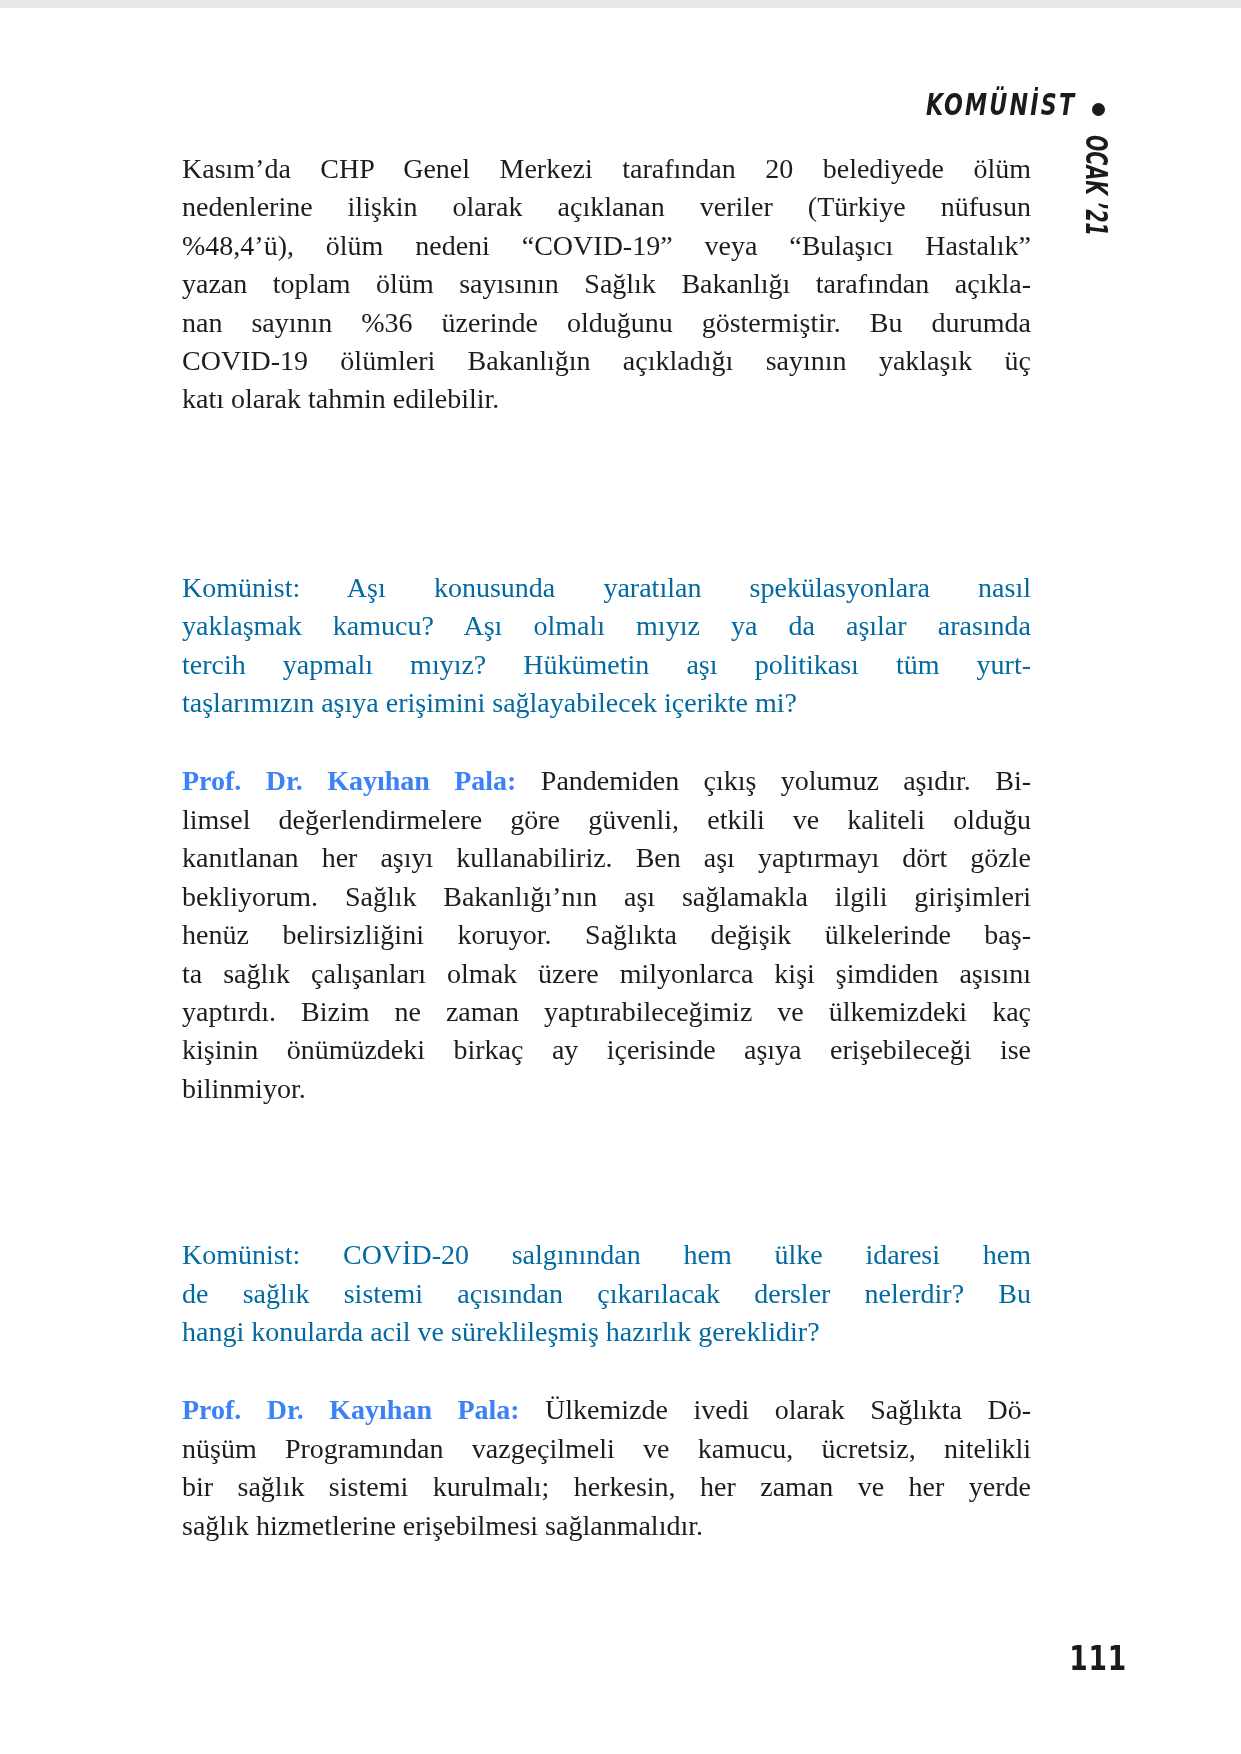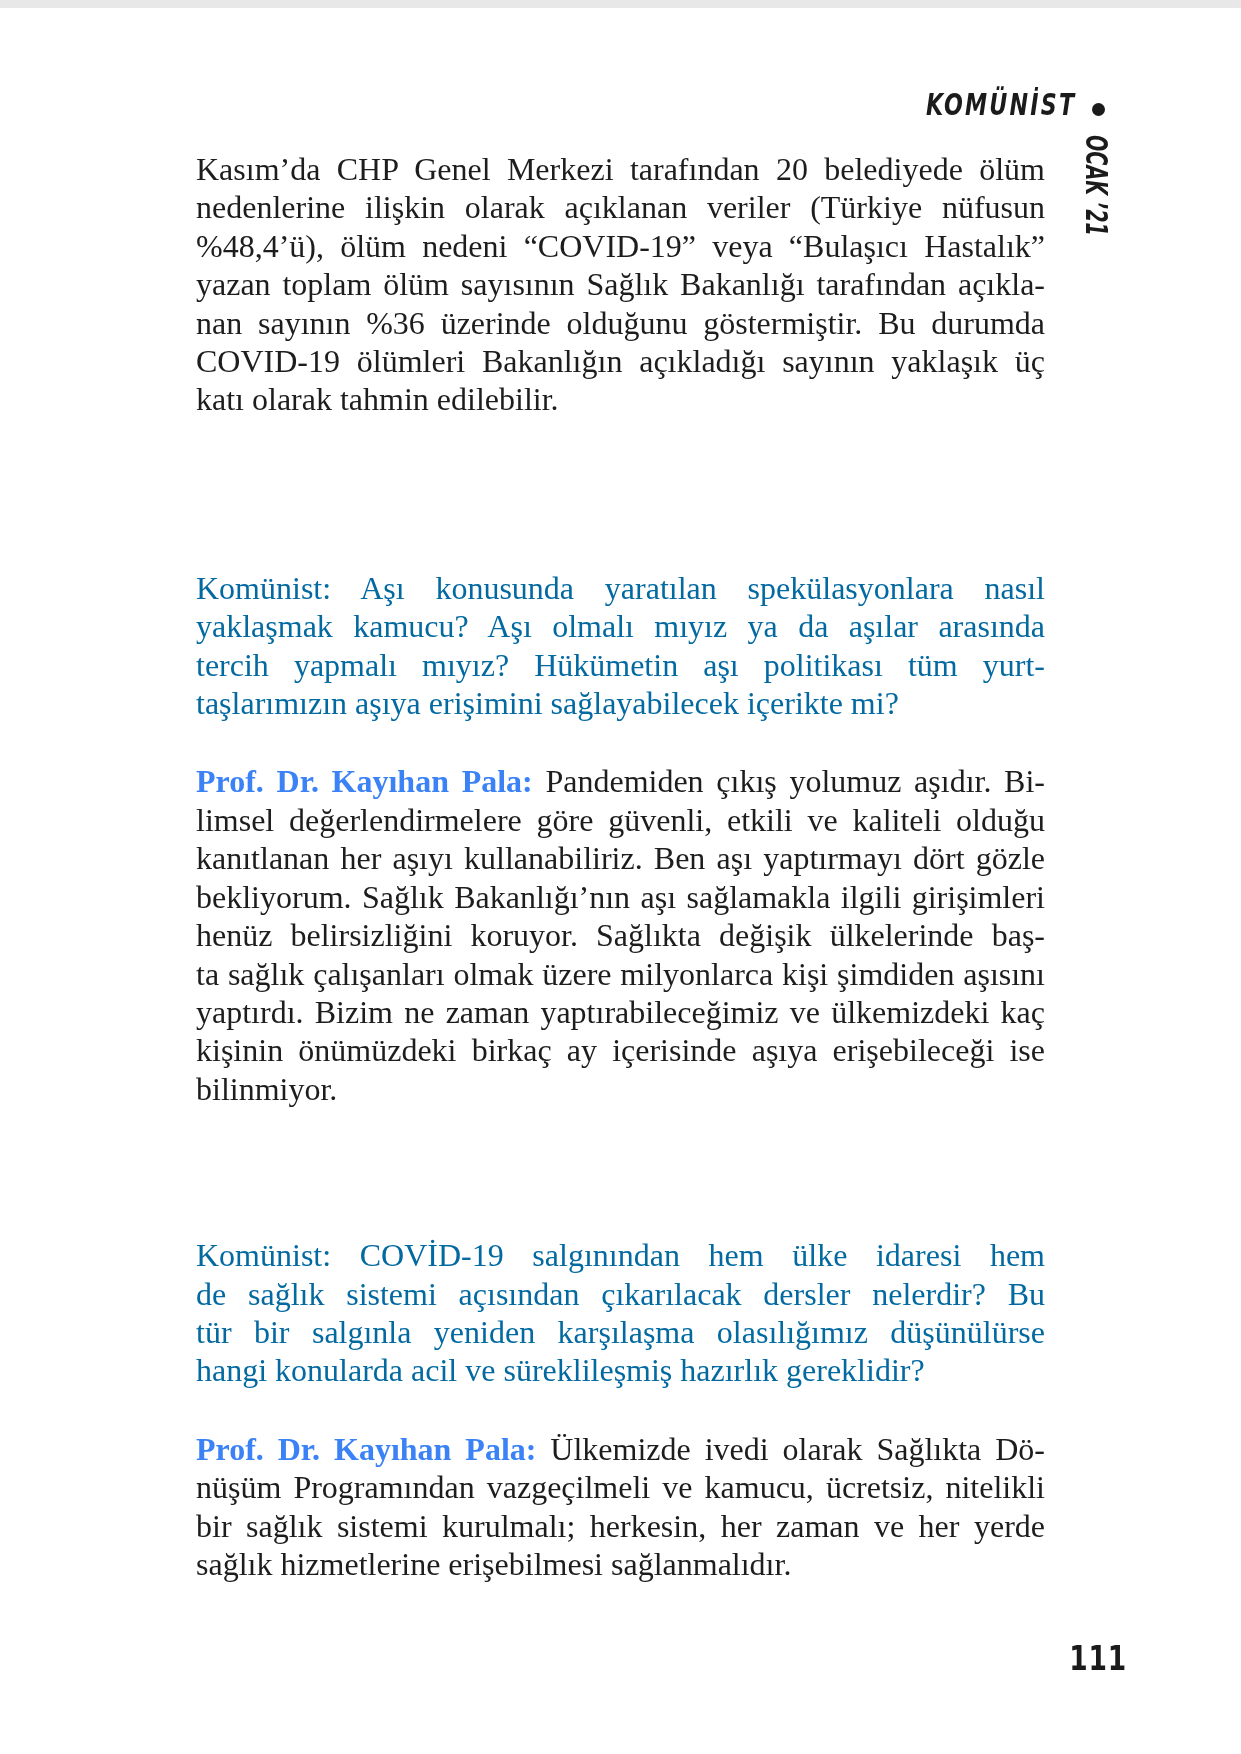--- a/index.html
+++ b/index.html
@@ -56,24 +56,24 @@
     line-height: 30px;
     letter-spacing: 0px;
     transform: scaleY(0.64);
     transform-origin: center top;
     white-space: nowrap;
   }
 
   
   .text-column {
     position: absolute;
-    left: 196px;
+    left: 182px;
     top: 142px;
     width: 849px;
-    font-size: 32px;
+    font-size: 28px;
     line-height: 38.4px;
     color: #1d1d1d;
   }
   .para .line {
     text-align: justify;
     text-align-last: justify;
   }
   .para .line.last {
     text-align-last: left;
   }
@@ -134,23 +134,22 @@
         <div class="line">limsel değerlendirmelere göre güvenli, etkili ve kaliteli olduğu</div>
         <div class="line">kanıtlanan her aşıyı kullanabiliriz. Ben aşı yaptırmayı dört gözle</div>
         <div class="line">bekliyorum. Sağlık Bakanlığı’nın aşı sağlamakla ilgili girişimleri</div>
         <div class="line">henüz belirsizliğini koruyor. Sağlıkta değişik ülkelerinde baş-</div>
         <div class="line">ta sağlık çalışanları olmak üzere milyonlarca kişi şimdiden aşısını</div>
         <div class="line">yaptırdı. Bizim ne zaman yaptırabileceğimiz ve ülkemizdeki kaç</div>
         <div class="line">kişinin önümüzdeki birkaç ay içerisinde aşıya erişebileceği ise</div>
         <div class="line last">bilinmiyor.</div>
       </div>
       <div class="para question">
-        <div class="line">Komünist: COVİD-19 salgınından hem ülke idaresi hem</div>
+        <div class="line">Komünist: COVİD-20 salgınından hem ülke idaresi hem</div>
         <div class="line">de sağlık sistemi açısından çıkarılacak dersler nelerdir? Bu</div>
-        <div class="line">tür bir salgınla yeniden karşılaşma olasılığımız düşünülürse</div>
         <div class="line last">hangi konularda acil ve süreklileşmiş hazırlık gereklidir?</div>
       </div>
       <div class="para answer">
         <div class="line"><b>Prof. Dr. Kayıhan Pala:</b> Ülkemizde ivedi olarak Sağlıkta Dö-</div>
         <div class="line">nüşüm Programından vazgeçilmeli ve kamucu, ücretsiz, nitelikli</div>
         <div class="line">bir sağlık sistemi kurulmalı; herkesin, her zaman ve her yerde</div>
         <div class="line last">sağlık hizmetlerine erişebilmesi sağlanmalıdır.</div>
       </div>
     </div>
 

